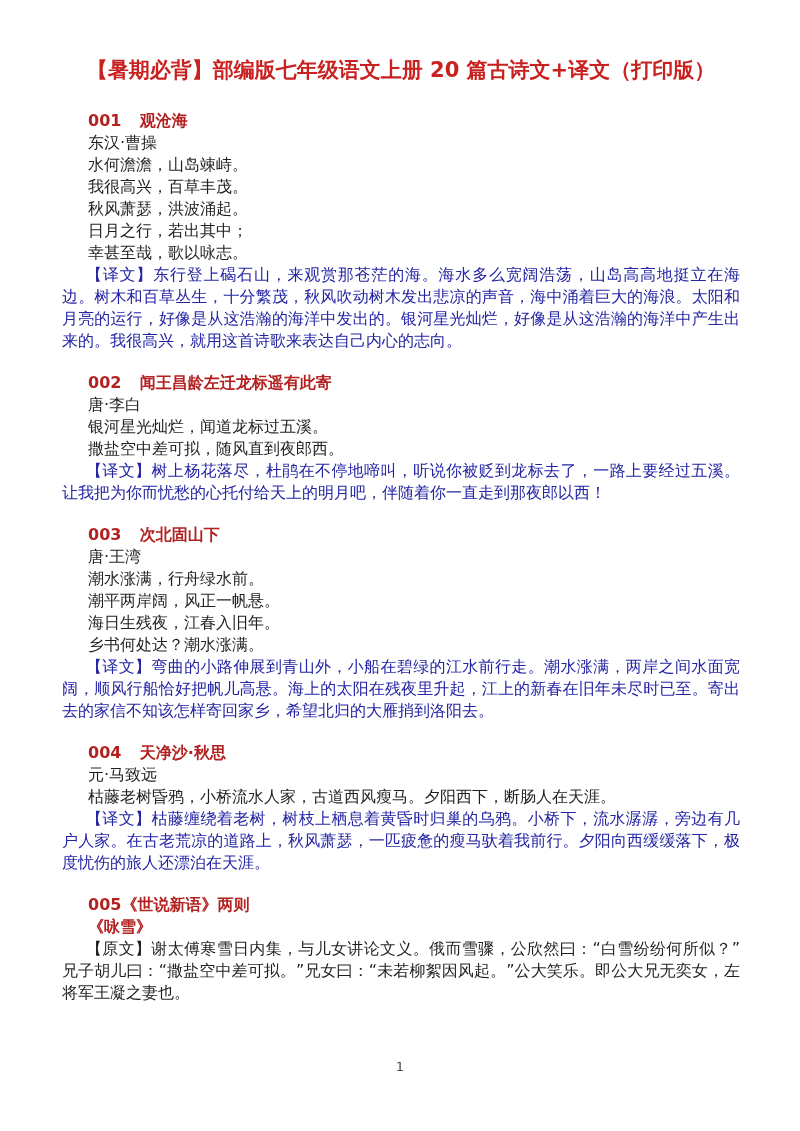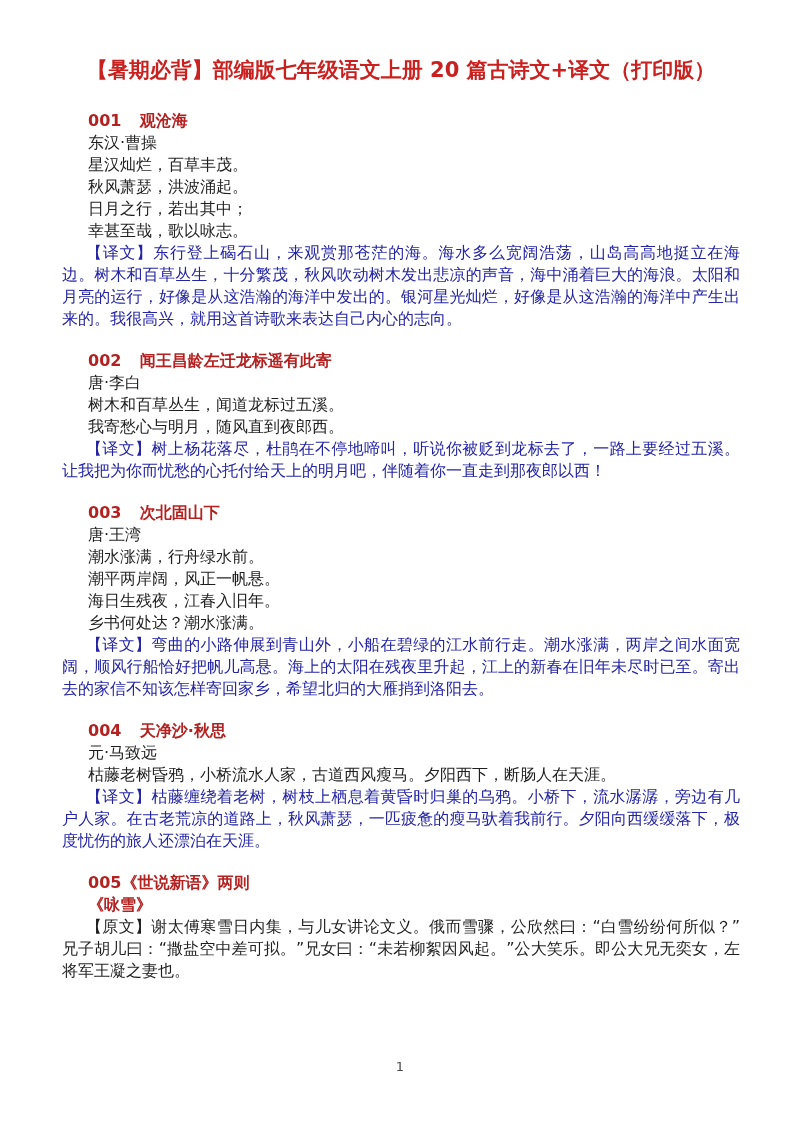--- a/index.html
+++ b/index.html
@@ -59,31 +59,32 @@
 </style>
 </head>
 <body>
 
 <div class="page" style="--title-red: #c9211f; --header-red: #b42121; --trans-blue: #2424a4; color: rgb(31, 31, 31);">
   <h1 class="doc-title">【暑期必背】部编版七年级语文上册 20 篇古诗文+译文（打印版）</h1>
   <div id="sections">
       <section class="poem-section">
         <div class="sec-heading"><span class="sec-num spaced">001</span><span class="sec-title">观沧海</span></div>
         <div class="author-line">东汉·曹操</div>
-        <div class="poem-line">星汉灿烂，百草丰茂。</div>
+        <div class="poem-line">水何澹澹，山岛竦峙。</div>
+        <div class="poem-line">我很高兴，百草丰茂。</div>
         <div class="poem-line">秋风萧瑟，洪波涌起。</div>
         <div class="poem-line">日月之行，若出其中；</div>
         <div class="poem-line">幸甚至哉，歌以咏志。</div>
         <p class="para translation">【译文】东行登上碣石山，来观赏那苍茫的海。海水多么宽阔浩荡，山岛高高地挺立在海边。树木和百草丛生，十分繁茂，秋风吹动树木发出悲凉的声音，海中涌着巨大的海浪。太阳和月亮的运行，好像是从这浩瀚的海洋中发出的。银河星光灿烂，好像是从这浩瀚的海洋中产生出来的。我很高兴，就用这首诗歌来表达自己内心的志向。</p>
       </section>
       <section class="poem-section">
         <div class="sec-heading"><span class="sec-num spaced">002</span><span class="sec-title">闻王昌龄左迁龙标遥有此寄</span></div>
         <div class="author-line">唐·李白</div>
-        <div class="poem-line">树木和百草丛生，闻道龙标过五溪。</div>
-        <div class="poem-line">我寄愁心与明月，随风直到夜郎西。</div>
+        <div class="poem-line">银河星光灿烂，闻道龙标过五溪。</div>
+        <div class="poem-line">撒盐空中差可拟，随风直到夜郎西。</div>
         <p class="para translation">【译文】树上杨花落尽，杜鹃在不停地啼叫，听说你被贬到龙标去了，一路上要经过五溪。让我把为你而忧愁的心托付给天上的明月吧，伴随着你一直走到那夜郎以西！</p>
       </section>
       <section class="poem-section">
         <div class="sec-heading"><span class="sec-num spaced">003</span><span class="sec-title">次北固山下</span></div>
         <div class="author-line">唐·王湾</div>
         <div class="poem-line">潮水涨满，行舟绿水前。</div>
         <div class="poem-line">潮平两岸阔，风正一帆悬。</div>
         <div class="poem-line">海日生残夜，江春入旧年。</div>
         <div class="poem-line">乡书何处达？潮水涨满。</div>
         <p class="para translation">【译文】弯曲的小路伸展到青山外，小船在碧绿的江水前行走。潮水涨满，两岸之间水面宽阔，顺风行船恰好把帆儿高悬。海上的太阳在残夜里升起，江上的新春在旧年未尽时已至。寄出去的家信不知该怎样寄回家乡，希望北归的大雁捎到洛阳去。</p>

